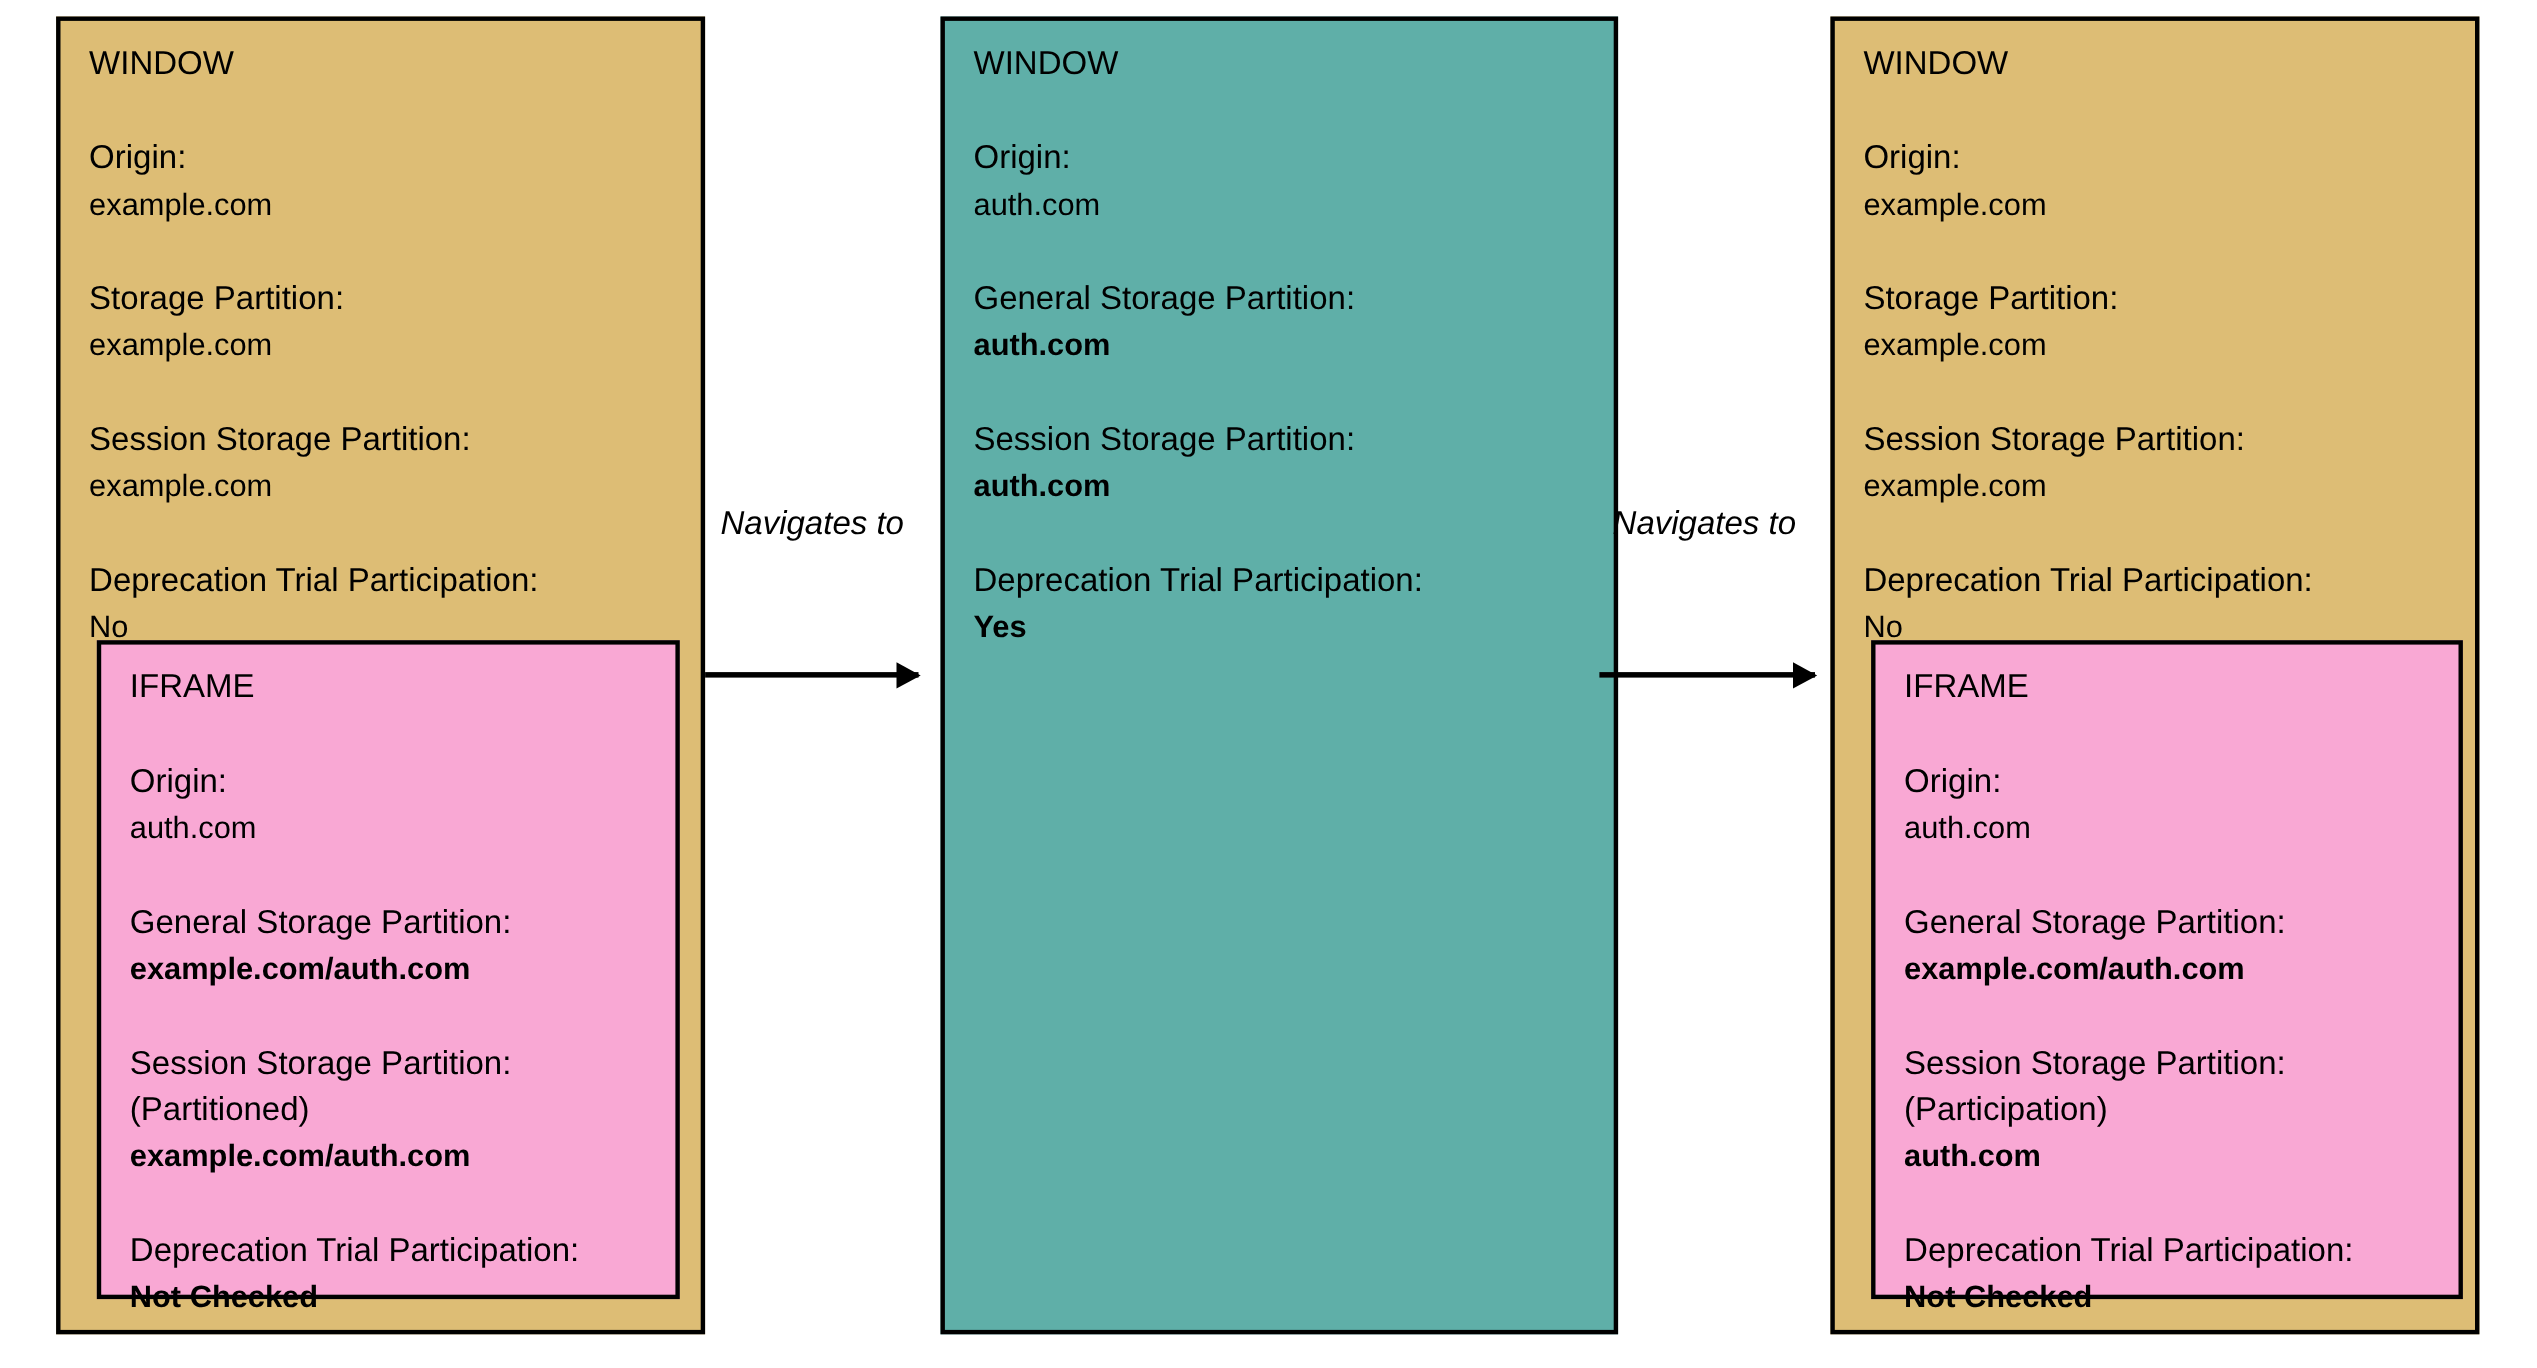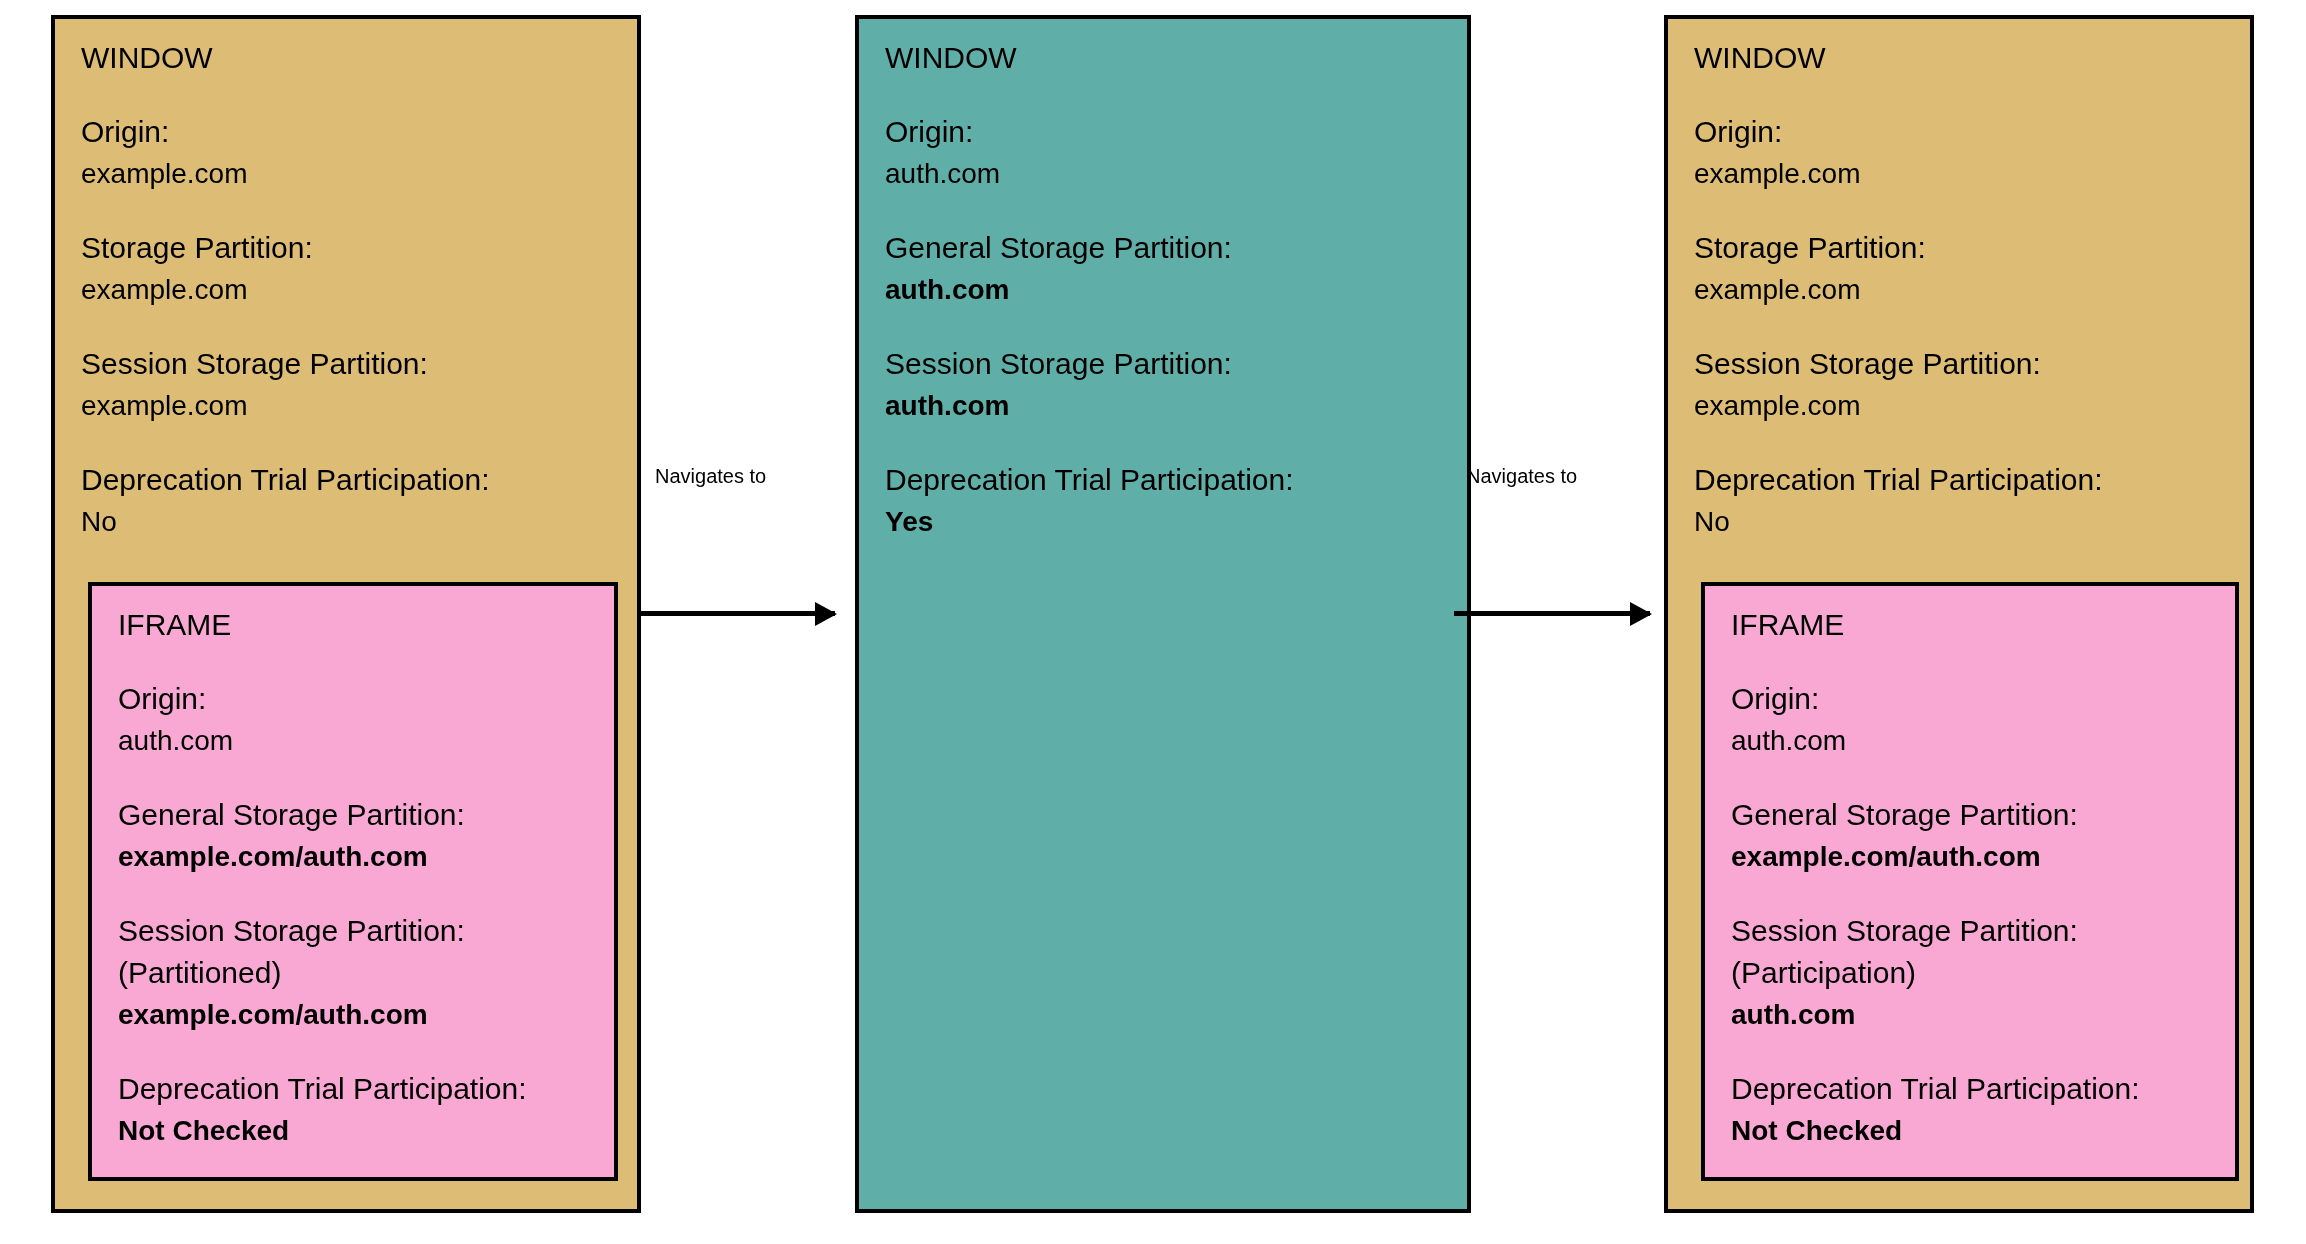--- a/index.html
+++ b/index.html
@@ -54,21 +54,21 @@
   }
 
   
   .block-title {
     font-size: 30px;
     line-height: 42px;
     font-weight: 400;
     white-space: nowrap;
   }
   .field {
-    margin-top: 32px;
+    margin-top: 44px;
   }
   .field .label {
     font-size: 30px;
     line-height: 42px;
     font-weight: 400;
     white-space: nowrap;
   }
   .field .sublabel {
     font-size: 30px;
     line-height: 42px;
@@ -98,24 +98,25 @@
     top: 50%;
     transform: translateY(-50%);
     width: 0;
     height: 0;
     border-left: 22px solid #000000;
     border-top: 12px solid transparent;
     border-bottom: 12px solid transparent;
   }
   .arrow-label {
     position: absolute;
-    font-size: 20px;
+    font-size: 30px;
     line-height: 36px;
     white-space: nowrap;
     color: #000000;
+    font-style: italic;
   }
 </style>
 </head>
 <body>
 
 <div class="diagram">
 
   <div class="panel gold" style="left:51px; top:15px; width:590px; height:1198px;">
     <div class="panel-body">
       <div class="block-title">WINDOW</div>

